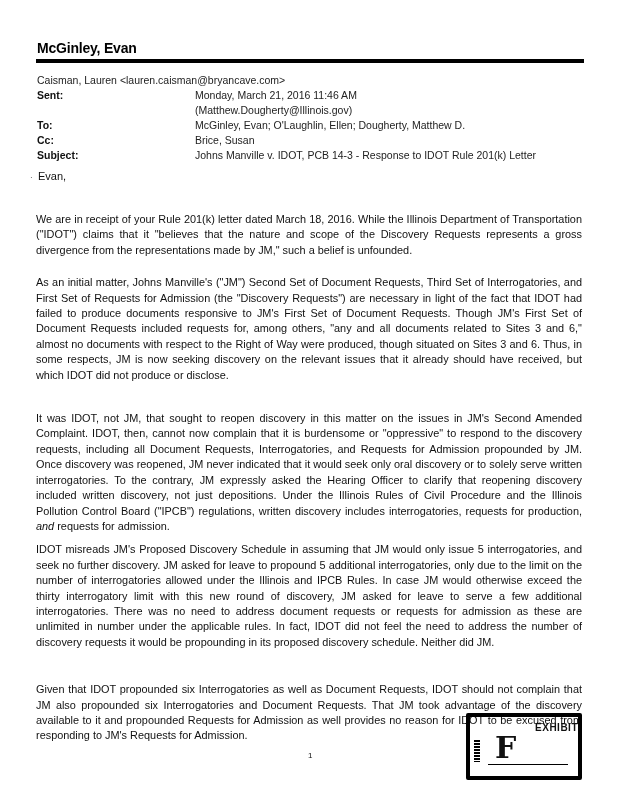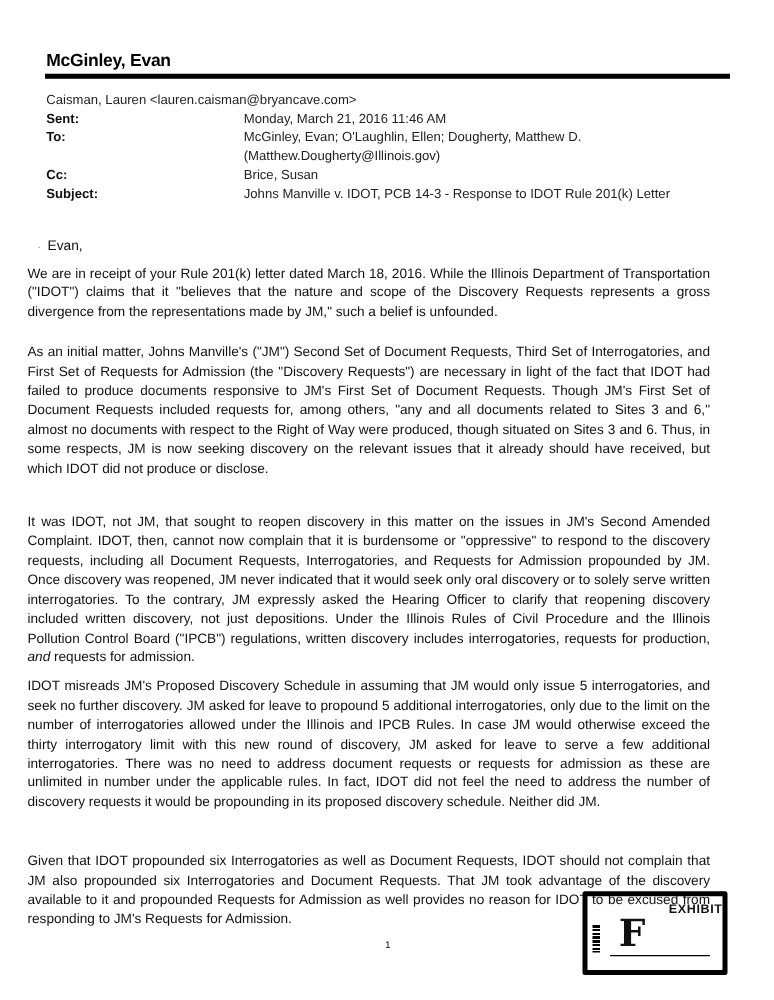--- a/index.html
+++ b/index.html
@@ -53,32 +53,32 @@
       font-weight: bold;
       flex-shrink: 0;
     }
     .meta-value {
       flex: 1;
       color: #222;
     }
     .greeting {
       position: absolute;
       left: 30px;
-      top: 191px;
+      top: 170px;
       font-size: 11px;
     }
     .greeting .bullet {
       display: inline-block;
       width: 8px;
       font-size: 8px;
       color: #555;
     }
     .body {
       position: absolute;
-      left: 22px;
+      left: 36px;
       top: 212px;
       width: 546px;
       font-size: 10.9px;
       line-height: 15.4px;
       text-align: justify;
     }
     .body p {
       margin: 0 0 16px 0;
     }
     .body p.p1 { margin-bottom: 17px; }
@@ -147,26 +147,26 @@
 
   <div class="meta">
     <div class="meta-row">
       <span class="meta-value">Caisman, Lauren &lt;lauren.caisman@bryancave.com&gt;</span>
     </div>
     <div class="meta-row">
       <span class="meta-label">Sent:</span>
       <span class="meta-value">Monday, March 21, 2016 11:46 AM</span>
     </div>
     <div class="meta-row">
+      <span class="meta-label"></span>
+      <span class="meta-value">(Matthew.Dougherty@Illinois.gov)</span>
+    </div>
+    <div class="meta-row">
       <span class="meta-label">To:</span>
       <span class="meta-value">McGinley, Evan; O'Laughlin, Ellen; Dougherty, Matthew D.</span>
-    </div>
-    <div class="meta-row">
-      <span class="meta-label"></span>
-      <span class="meta-value">(Matthew.Dougherty@Illinois.gov)</span>
     </div>
     <div class="meta-row">
       <span class="meta-label">Cc:</span>
       <span class="meta-value">Brice, Susan</span>
     </div>
     <div class="meta-row">
       <span class="meta-label">Subject:</span>
       <span class="meta-value">Johns Manville v. IDOT, PCB 14-3 - Response to IDOT Rule 201(k) Letter</span>
     </div>
   </div>

